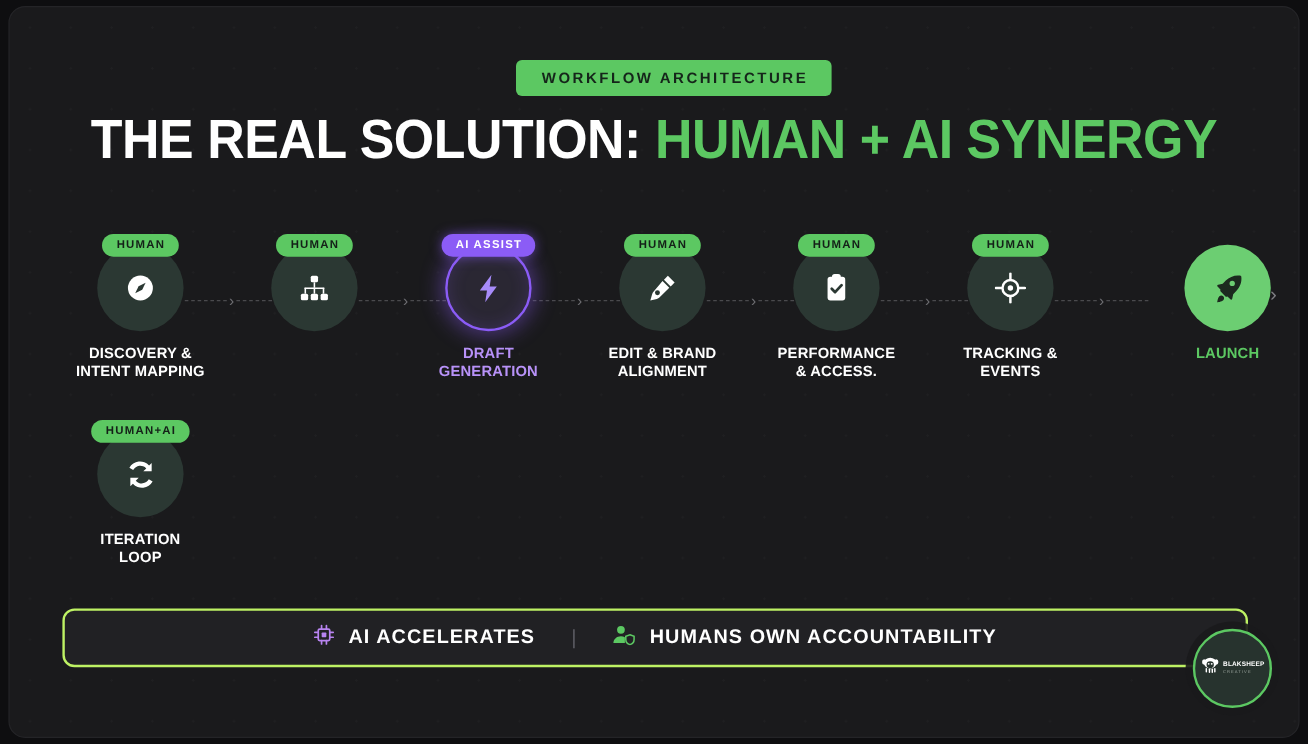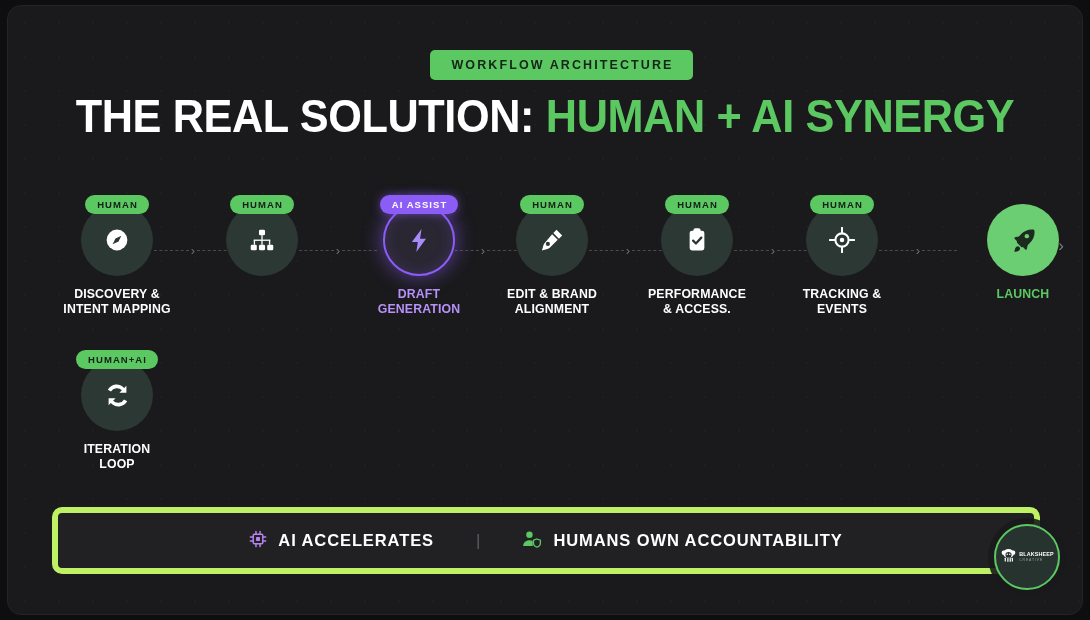--- a/index.html
+++ b/index.html
@@ -163,28 +163,28 @@
     line-height: 1;
     z-index: 5;
   }
 
   
   .footer-card {
     position: absolute;
     left: 44px;
     top: 501px;
     width: 988px;
-    height: 67px;
+    height: 49px;
     background: #212124;
-    border: 6px solid #bef264;
+    border: 2px solid #bef264;
     border-radius: 10px;
     display: flex;
     align-items: center;
     justify-content: center;
-    gap: 16px;
+    gap: 4px;
   }
   .foot-item {
     display: flex; align-items: center; gap: 11px;
     font-size: 16.5px;
     font-weight: bold;
     letter-spacing: 0.9px;
     color: #ffffff;
     white-space: nowrap;
   }
   .foot-sep {
@@ -303,21 +303,21 @@
               <rect x="4.4" y="11.6" width="15.2" height="1.2"></rect>
               <rect x="4.4" y="11.9" width="1.2" height="4.5"></rect>
               <rect x="11.4" y="11.9" width="1.2" height="4.5"></rect>
               <rect x="18.4" y="11.9" width="1.2" height="4.5"></rect>
             </svg>
           </span>
         </div>
       </div>
     </div>
 
-    <div class="node" style="left:336px;">
+    <div class="node" style="left:324px;">
       <span class="badge ai">AI ASSIST</span>
       <div class="circle-wrap">
         <div class="circle ai">
           <span>
             <svg width="27" height="27" viewBox="0 0 24 24" fill="#a78bfa">
               <path d="M13.8 1.8 L5.2 13.4 h5.3 l-1.3 8.8 l8.6 -11.8 h-5.3 z"></path>
             </svg>
           </span>
         </div>
       </div>

